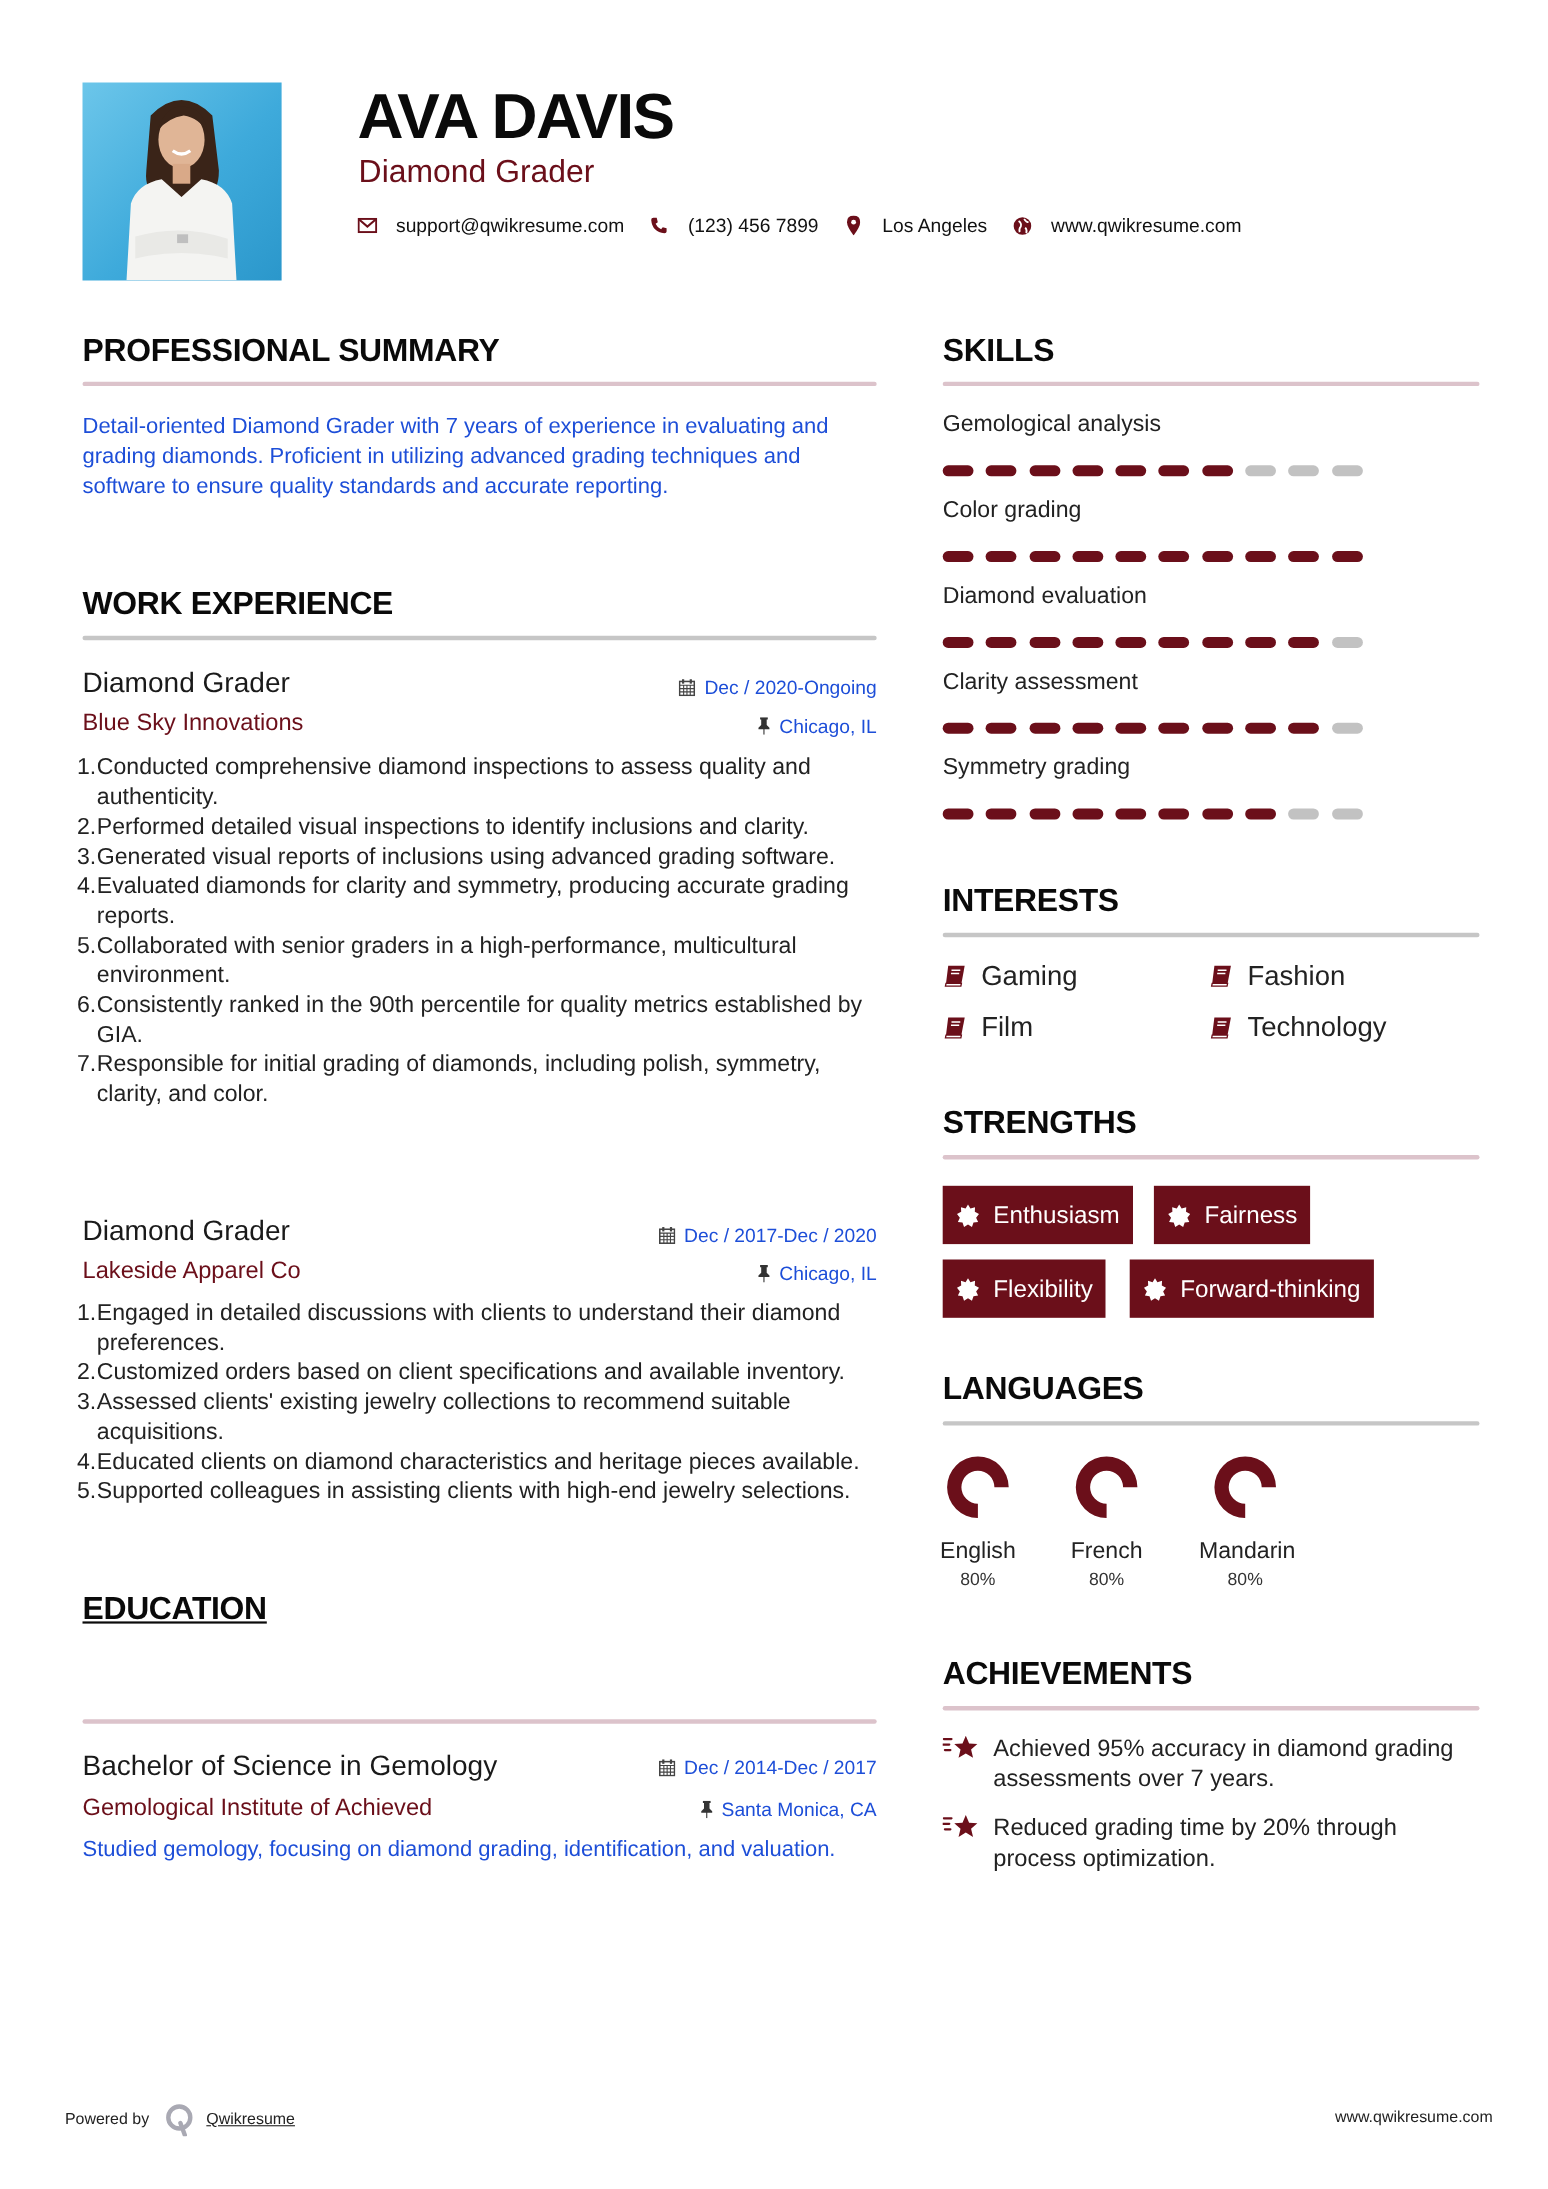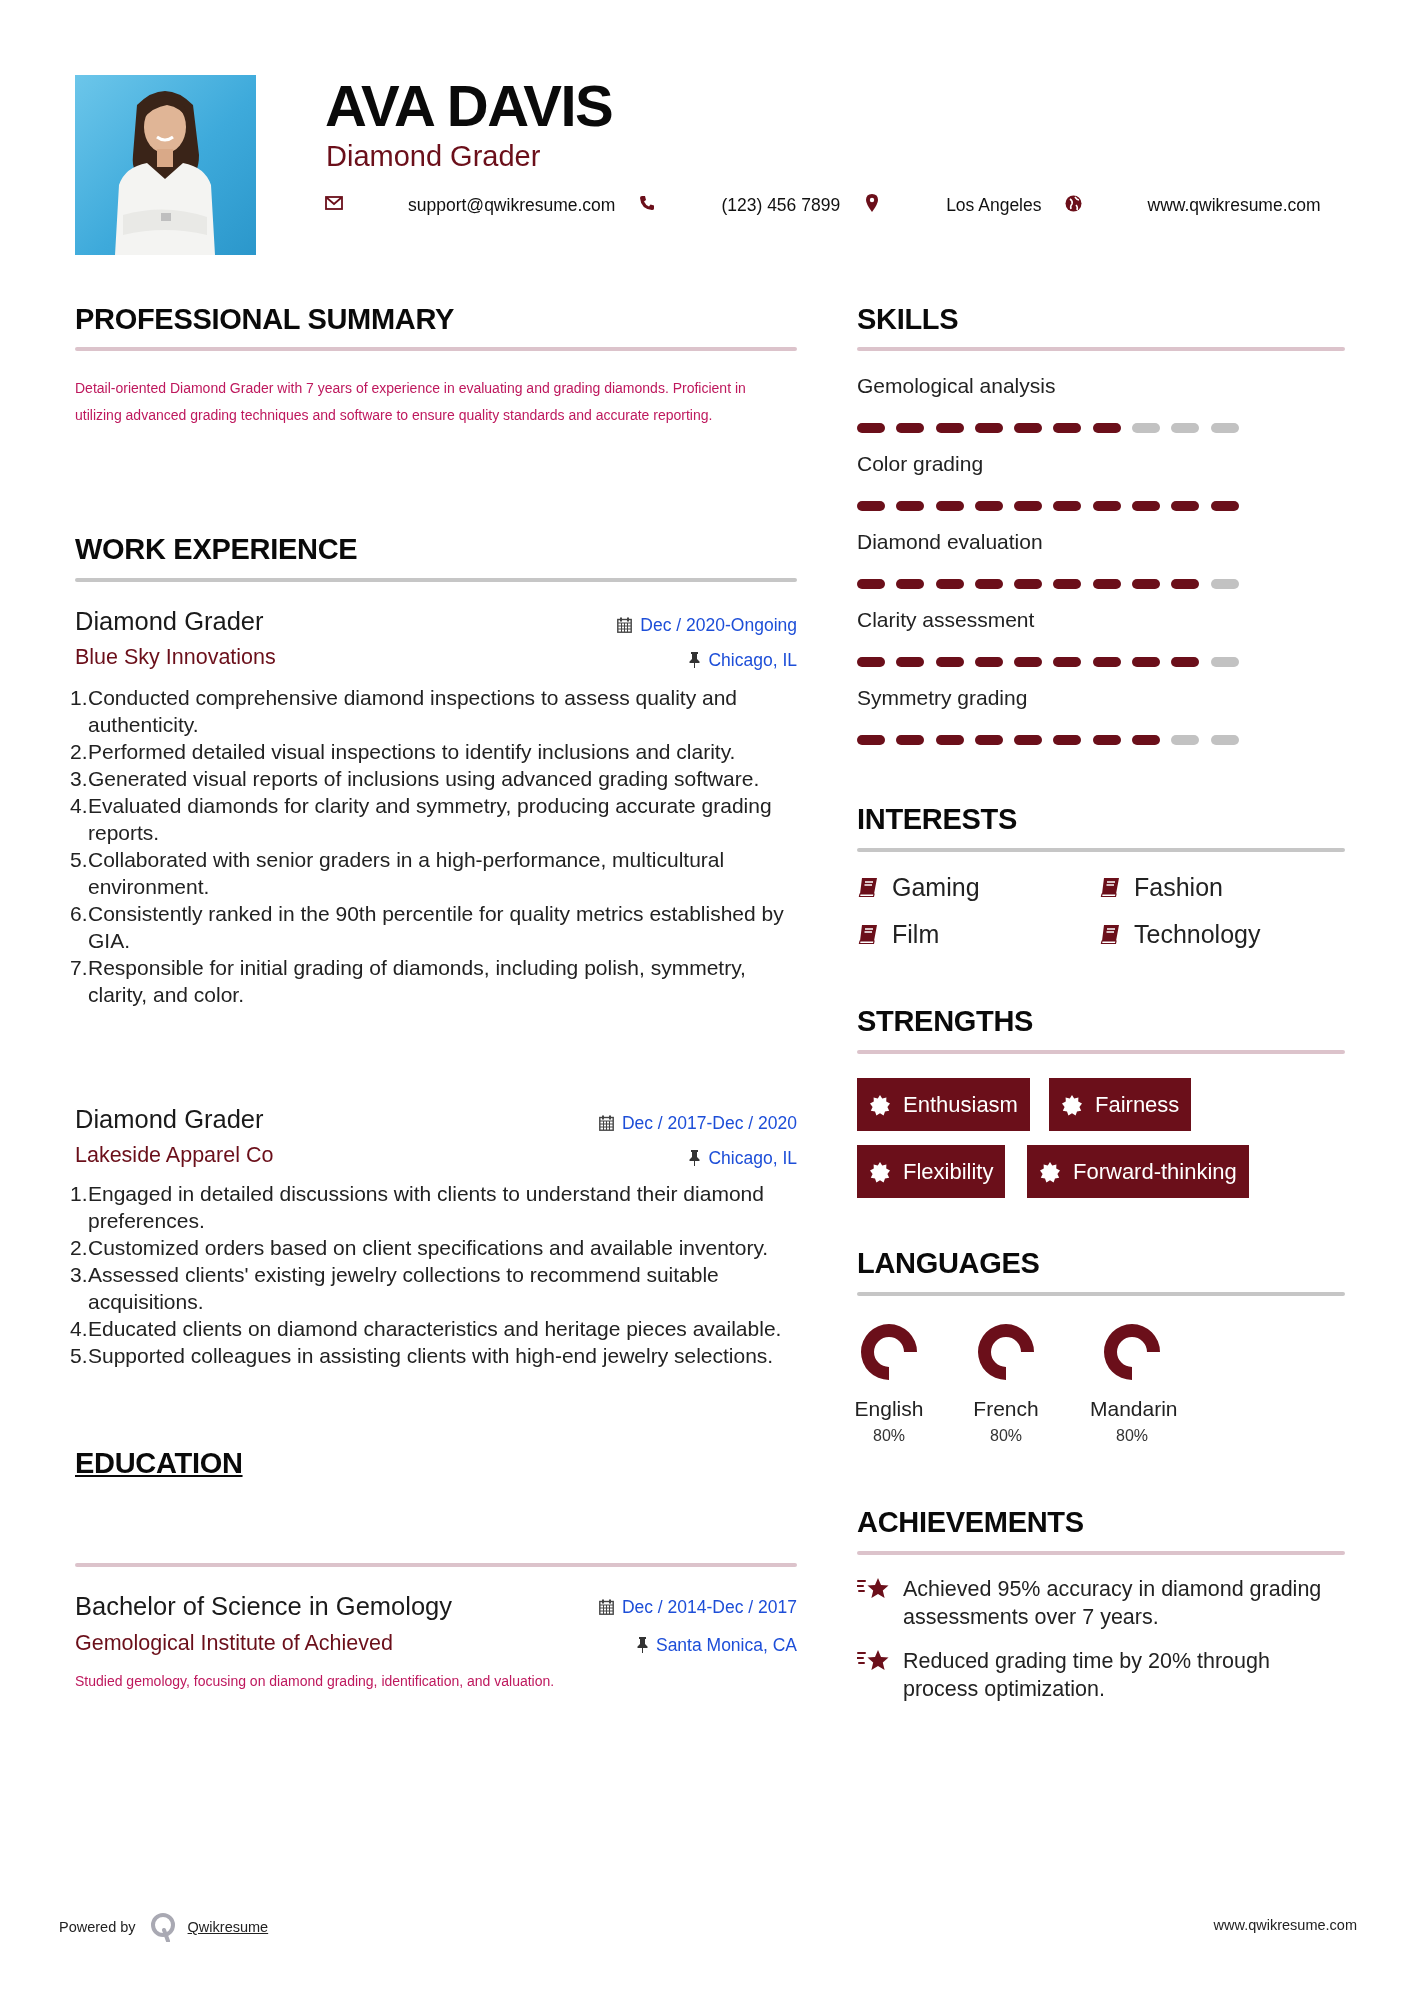--- a/index.html
+++ b/index.html
@@ -5,30 +5,30 @@
   * { box-sizing: border-box; margin: 0; padding: 0; }
   html, body { width: 1407px; height: 1990px; background: #ffffff; }
   body { position: relative; font-family: "Liberation Sans", "DejaVu Sans", sans-serif; color: #222; overflow: hidden; }
   .abs { position: absolute; }
 
   
   .photo { left: 75px; top: 75px; width: 181px; height: 180px; overflow: hidden; background: linear-gradient(135deg, #6cc6ea 0%, #3eaadb 55%, #2b97cb 100%); }
   .name { left: 325px; top: 72px; font-size: 58px; font-weight: 700; color: #0a0a0a; letter-spacing: -1.5px; line-height: 68px; }
   .job-title { left: 326px; top: 138px; font-size: 29px; color: #6b0f1a; line-height: 36px; }
   .contacts { left: 324px; top: 193px; display: flex; align-items: center; font-size: 17.5px; color: #111; line-height: 24px; }
-  .contact { display: flex; align-items: flex-start; margin-right: 22px; gap: 48px; }
+  .contact { display: flex; align-items: center; margin-right: 22px; }
   .contact .ic { width: 20px; height: 20px; margin-right: 16px; display: inline-flex; align-items: center; justify-content: center; color: #6b0f1a; }
 
   
   .sec-h { font-size: 29px; font-weight: 700; color: #0a0a0a; letter-spacing: -0.3px; line-height: 34px; }
   .divider { height: 4px; border-radius: 2px; }
   .pink { background: #dcc3cb; }
   .gray { background: #c6c6c6; }
 
-  .body-text { font-size: 14px; line-height: 27px; color: #be185d; }
+  .body-text { font-size: 20px; line-height: 27px; color: #1d4ed8; }
 
   
   .job-h { font-size: 25.5px; color: #1a1a1a; line-height: 30px; }
   .company { font-size: 21.5px; color: #6b0f1a; line-height: 28px; }
   .meta { font-size: 17.5px; color: #1d4ed8; line-height: 24px; display: flex; align-items: center; justify-content: flex-end; }
   .meta .ic { margin-right: 8px; display: inline-flex; align-items: center; }
   ol.bul { list-style: none; font-size: 21px; line-height: 27px; color: #222; }
   ol.bul li { position: relative; padding-left: 18px; }
   ol.bul li .num { position: absolute; left: 0; top: 0; }
 

